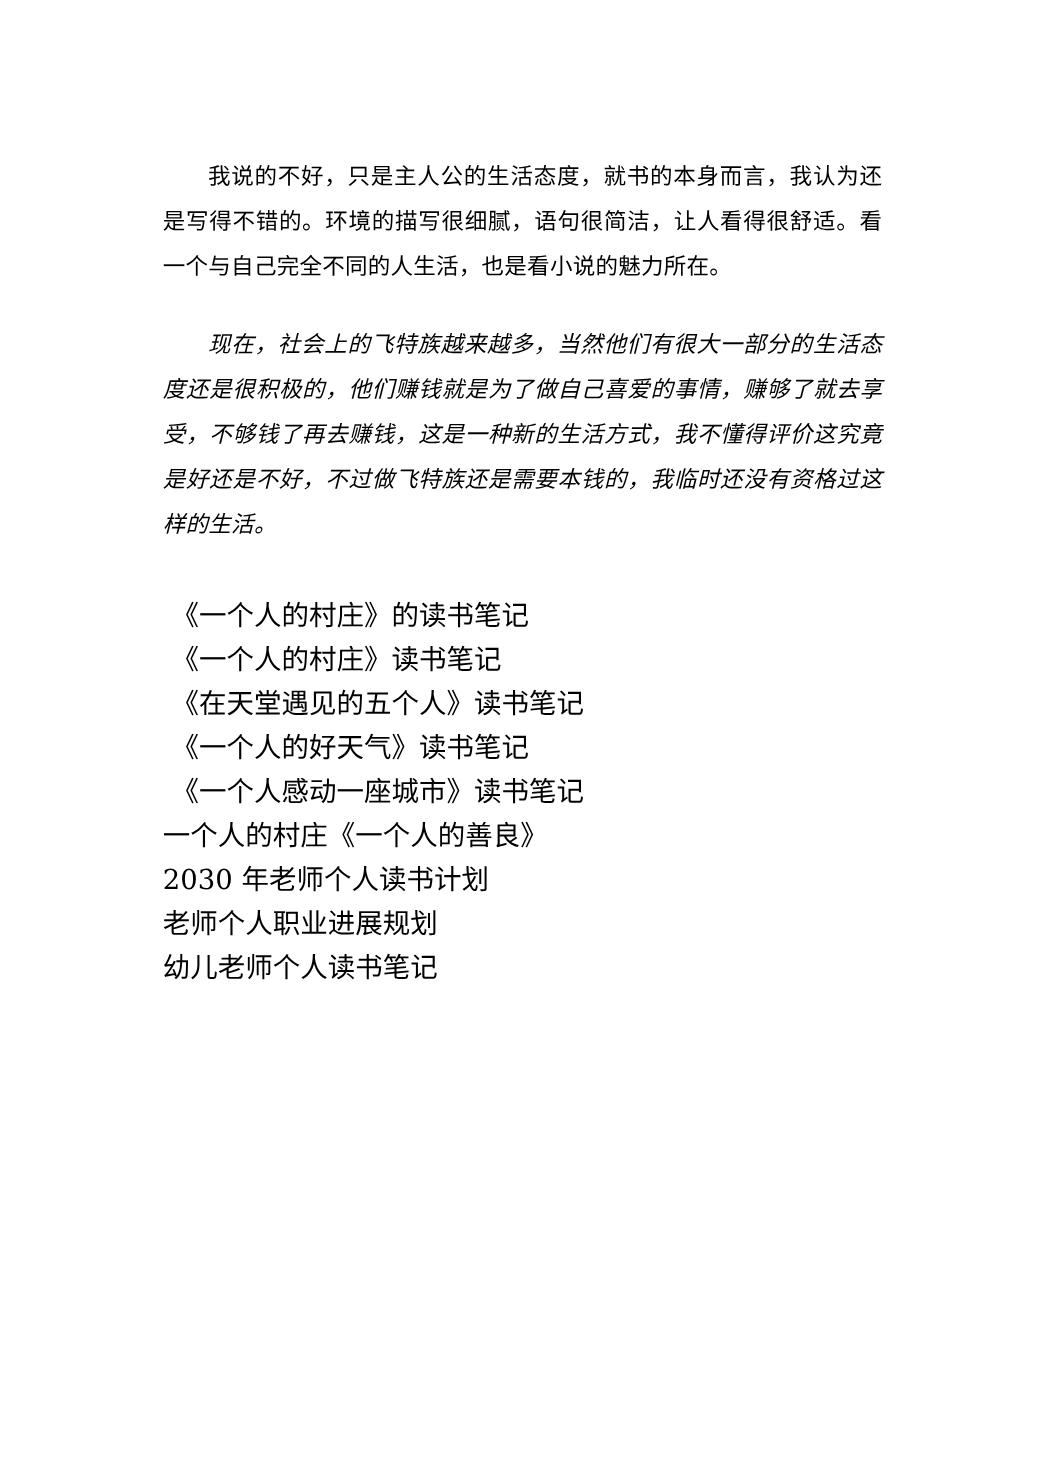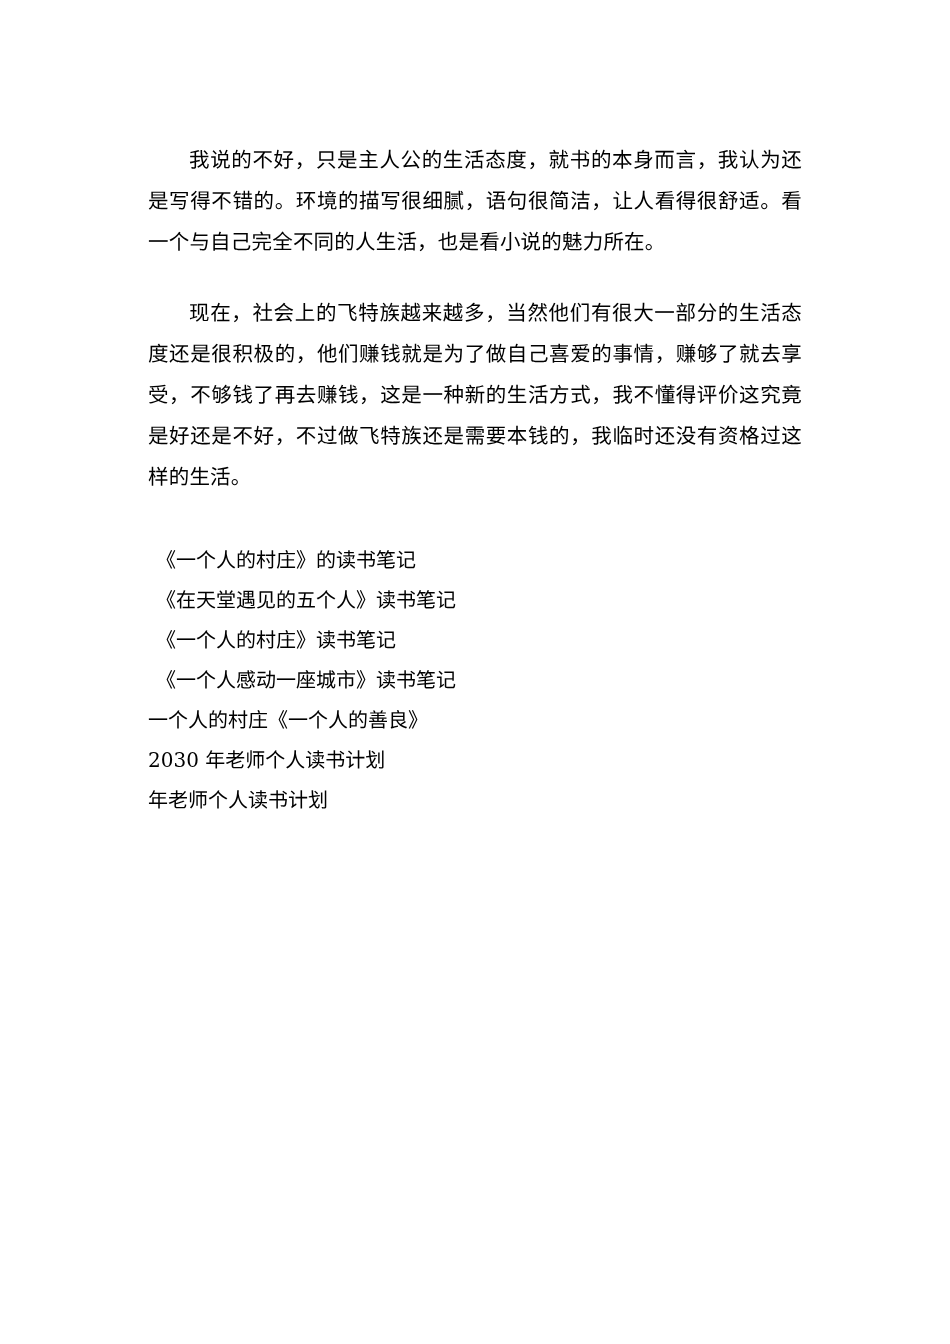--- a/index.html
+++ b/index.html
@@ -30,46 +30,49 @@
     text-align: justify;
     text-justify: inter-ideograph;
     letter-spacing: 0.2px;
   }
   p.para {
     margin: 0 0 30px 0;
     text-indent: 2em;
   }
   p.para:last-of-type {
     margin-bottom: 0;
+    font-style: italic;
   }
   .link-list {
     margin-top: 42px;
   }
   .link-list .item {
-    font-size: 20px;
+    font-size: 25px;
     line-height: 40px;
     white-space: nowrap;
   }
   .link-list .item.indent {
     padding-left: 8px;
   }
 </style>
 </head>
 <body>
 
 <div class="page">
 
   <div class="body-text">
     <p class="para">我说的不好，只是主人公的生活态度，就书的本身而言，我认为还是写得不错的。环境的描写很细腻，语句很简洁，让人看得很舒适。看一个与自己完全不同的人生活，也是看小说的魅力所在。</p>
     <p class="para">现在，社会上的飞特族越来越多，当然他们有很大一部分的生活态度还是很积极的，他们赚钱就是为了做自己喜爱的事情，赚够了就去享受，不够钱了再去赚钱，这是一种新的生活方式，我不懂得评价这究竟是好还是不好，不过做飞特族还是需要本钱的，我临时还没有资格过这样的生活。</p>
   </div>
 
   <div class="link-list">
     <div class="item indent">《一个人的村庄》的读书笔记</div>
+    <div class="item indent">《一个人的村庄》读书笔记</div>
     <div class="item indent">《在天堂遇见的五个人》读书笔记</div>
-    <div class="item indent">《一个人的村庄》读书笔记</div>
+    <div class="item indent">《一个人的好天气》读书笔记</div>
     <div class="item indent">《一个人感动一座城市》读书笔记</div>
     <div class="item">一个人的村庄《一个人的善良》</div>
     <div class="item">2030 年老师个人读书计划</div>
-    <div class="item">年老师个人读书计划</div>
+    <div class="item">老师个人职业进展规划</div>
+    <div class="item">幼儿老师个人读书笔记</div>
   </div>
 
 </div>
 
 </body></html>

